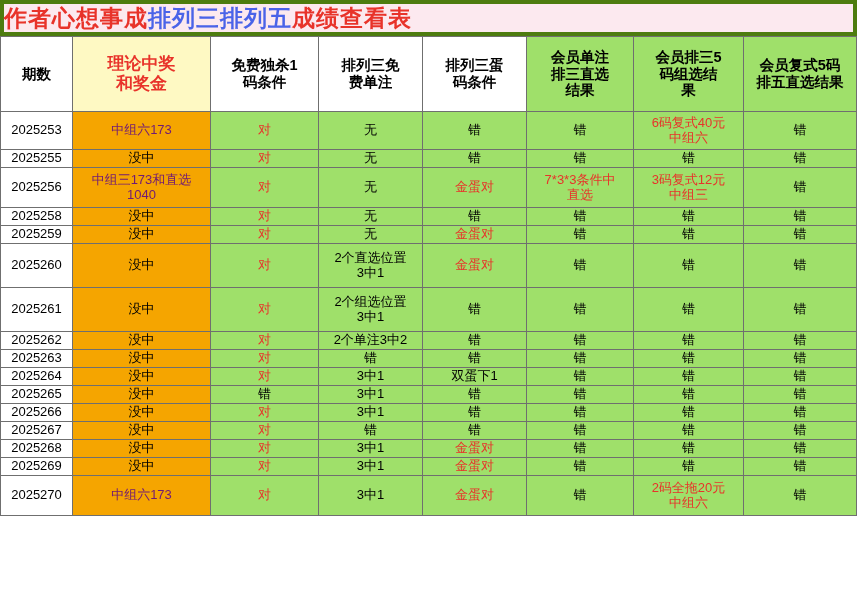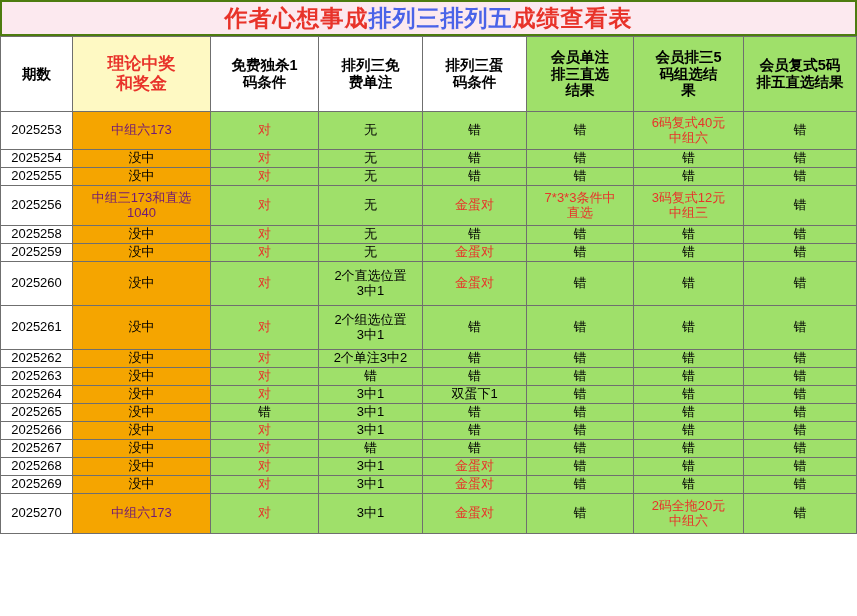--- a/index.html
+++ b/index.html
@@ -7,23 +7,23 @@
     width:857px;height:616px;
     background:#ffffff;
     font-family:"Liberation Sans","DejaVu Sans",sans-serif;
     overflow:hidden;
   }
   #wrap{width:857px;height:616px;position:relative;}
 
   .title-bar{
     height:36px;
     background:#fce9ef;
-    border:2px solid #4d7c0f;
+    border:4px solid #4d7c0f;
     box-sizing:border-box;
-    display:flex;align-items:center;justify-content:center;
+    display:flex;align-items:center;
   }
   .title-text{
     font-size:23px;font-weight:bold;color:#e8332a;letter-spacing:1px;
     white-space:nowrap;
   }
   .title-text .blue{color:#4a63e8;}
   .title-text .red{color:#e8332a;}
 
   table{
     border-collapse:collapse;
@@ -151,46 +151,20 @@
           <td class="green redtext">
             <div>6码复式40元</div>
             <div>中组六</div>
           </td>
           <td class="green">
             <div>错</div>
           </td>
         </tr>
         <tr style="height: 18px;">
           <td class="period">
-            <div>2025254</div>
-          </td>
-          <td class="theory miss">
-            <div>没中</div>
-          </td>
-          <td class="green redtext">
-            <div>对</div>
-          </td>
-          <td class="green">
-            <div>无</div>
-          </td>
-          <td class="green">
-            <div>错</div>
-          </td>
-          <td class="green">
-            <div>错</div>
-          </td>
-          <td class="green">
-            <div>错</div>
-          </td>
-          <td class="green">
-            <div>错</div>
-          </td>
-        </tr>
-        <tr style="height: 18px;">
-          <td class="period">
             <div>2025255</div>
           </td>
           <td class="theory miss">
             <div>没中</div>
           </td>
           <td class="green redtext">
             <div>对</div>
           </td>
           <td class="green">
             <div>无</div>

